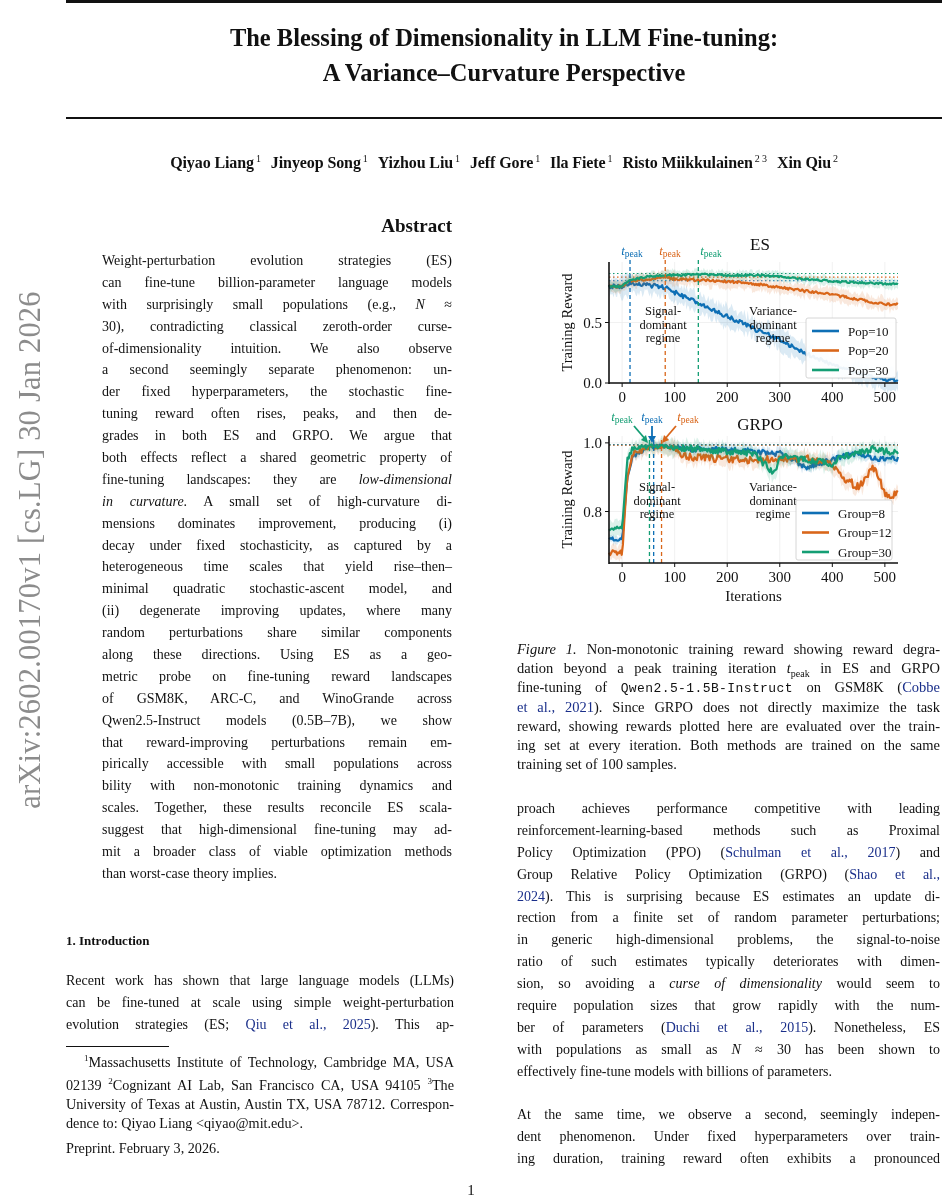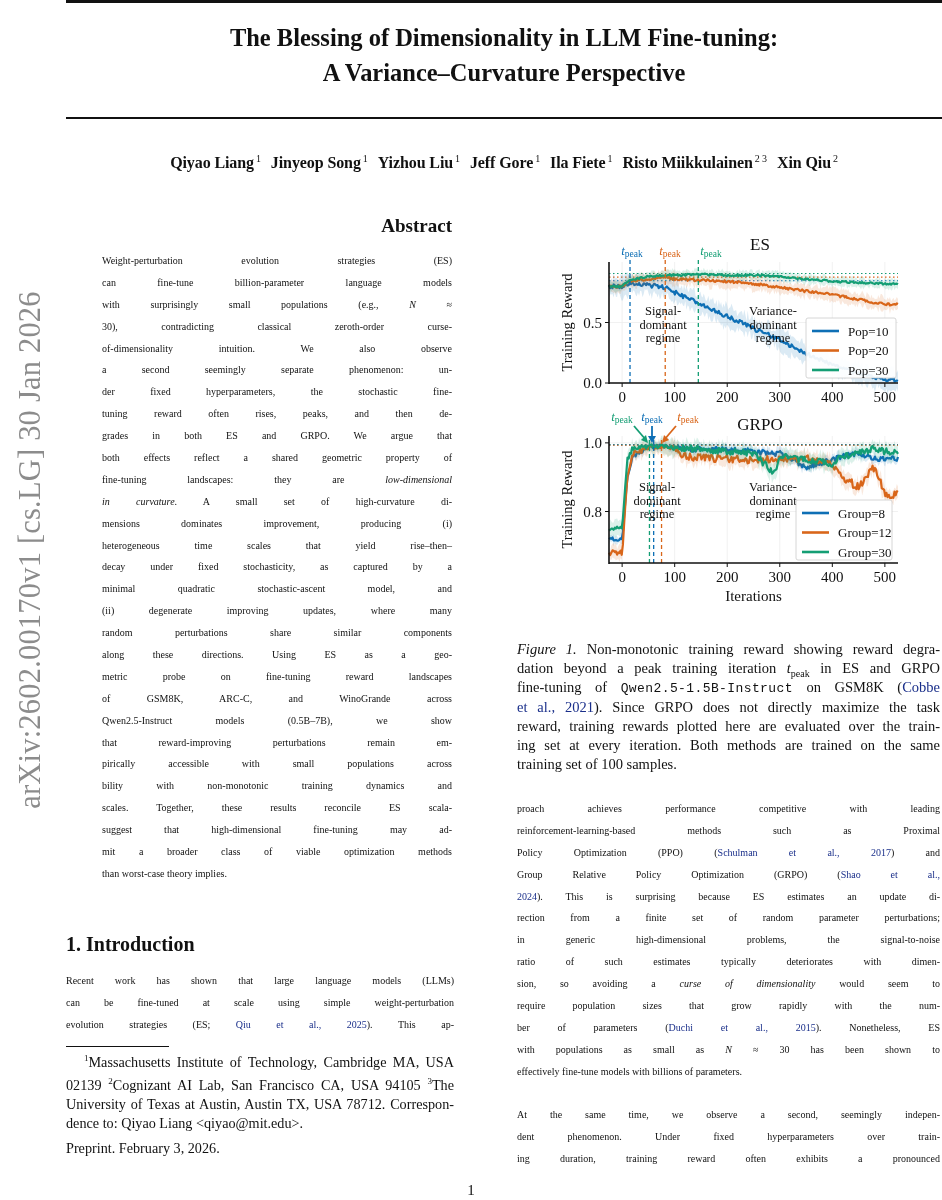--- a/index.html
+++ b/index.html
@@ -9,24 +9,24 @@
   .rule { position:absolute; left:66px; width:876px; background:#111; }
   .title { position:absolute; left:66px; width:876px; top:20px; text-align:center;
            font-weight:bold; font-size:25.5px; line-height:35px; transform:scaleX(0.96); transform-origin:center top; }
   .authors { position:absolute; left:66px; width:876px; top:154px; text-align:center; font-weight:bold; font-size:16px; letter-spacing:-0.1px; }
   .authors .au { margin:0 5px; white-space:nowrap; }
   .authors sup { font-weight:normal; font-size:10px; vertical-align:top; position:relative; top:-1px; margin-left:2px; }
   .sidebar { position:absolute; left:10px; top:200px; width:40px; height:700px; }
   .sidebar span { position:absolute; left:50%; top:50%; transform:translate(-50%,-50%) rotate(-90deg);
                   white-space:nowrap; font-size:30.5px; color:#8c8c8c; letter-spacing:0.2px; }
   .h-abstract { position:absolute; left:102px; width:350px; top:215px; text-align:right; font-weight:bold; font-size:19px; }
-  .col-text { position:absolute; font-size:10px; line-height:21.9px; text-align:justify; hyphens:manual; }
+  .col-text { position:absolute; font-size:14px; line-height:21.9px; text-align:justify; hyphens:manual; }
   .col-text .ln { display:block; text-align:justify; text-align-last:justify; white-space:nowrap; height:21.9px; }
   .col-text .ln.last { text-align-last:left; }
-  .h-intro { position:absolute; left:66px; top:933px; font-weight:bold; font-size:20px; }
+  .h-intro { position:absolute; left:66px; top:933px; font-weight:bold; font-size:13px; }
   .fn-rule { position:absolute; left:66px; top:1046px; width:103px; height:1px; background:#111; }
   .fn { position:absolute; left:66px; width:388px; top:1049px; font-size:14.2px; line-height:19.2px; }
   .fn .ln { display:block; white-space:nowrap; text-align:justify; text-align-last:justify; }
   .fn .ln.last { text-align-last:left; }
   .preprint { position:absolute; left:66px; top:1140px; font-size:14.2px; }
   .pagenum { position:absolute; left:0; width:942px; top:1182px; text-align:center; font-size:15px; }
   .cite { color:#1a2f8a; }
   .mono { font-family:"Liberation Mono","DejaVu Sans Mono",monospace; font-size:13px; letter-spacing:0.4px; }
   .caption { position:absolute; left:517px; width:423px; top:640px; font-size:14.5px; line-height:19.2px; }
   .caption .ln { display:block; white-space:nowrap; text-align:justify; text-align-last:justify; height:19.2px; }
@@ -58,22 +58,22 @@
     <span class="ln">30), contradicting classical zeroth-order curse-</span>
     <span class="ln">of-dimensionality intuition.  We also observe</span>
     <span class="ln">a second seemingly separate phenomenon: un-</span>
     <span class="ln">der fixed hyperparameters, the stochastic fine-</span>
     <span class="ln">tuning reward often rises, peaks, and then de-</span>
     <span class="ln">grades in both ES and GRPO. We argue that</span>
     <span class="ln">both effects reflect a shared geometric property of</span>
     <span class="ln">fine-tuning landscapes: they are <i>low-dimensional</i></span>
     <span class="ln"><i>in curvature</i>.  A small set of high-curvature di-</span>
     <span class="ln">mensions dominates improvement, producing (i)</span>
+    <span class="ln">decay under fixed stochasticity, as captured by a</span>
     <span class="ln">heterogeneous time scales that yield rise–then–</span>
-    <span class="ln">decay under fixed stochasticity, as captured by a</span>
     <span class="ln">minimal quadratic stochastic-ascent model, and</span>
     <span class="ln">(ii) degenerate improving updates, where many</span>
     <span class="ln">random perturbations share similar components</span>
     <span class="ln">along these directions.  Using ES as a geo-</span>
     <span class="ln">metric probe on fine-tuning reward landscapes</span>
     <span class="ln">of GSM8K, ARC-C, and WinoGrande across</span>
     <span class="ln">Qwen2.5-Instruct models (0.5B–7B), we show</span>
     <span class="ln">that reward-improving perturbations remain em-</span>
     <span class="ln">pirically accessible with small populations across</span>
     <span class="ln">bility with non-monotonic training dynamics and</span>
@@ -223,21 +223,21 @@
       <line x1="802" x2="829" y1="552" y2="552" stroke="#149e74" stroke-width="2.6"></line>
       <text x="838" y="556.5" font-size="13" fill="#111">Group=30</text>
     </g>
   </svg>
 
 <div class="caption" id="caption">
     <span class="ln"><i>Figure 1.</i> Non-monotonic training reward showing reward degra-</span>
     <span class="ln">dation beyond a peak training iteration <i>t</i><sub style="font-size:10px">peak</sub> in ES and GRPO</span>
     <span class="ln">fine-tuning of <span class="mono">Qwen2.5-1.5B-Instruct</span> on GSM8K (<span class="cite">Cobbe</span></span>
     <span class="ln"><span class="cite">et al., 2021</span>).  Since GRPO does not directly maximize the task</span>
-    <span class="ln">reward, training rewards plotted here are evaluated over the train-</span>
+    <span class="ln">reward, showing rewards plotted here are evaluated over the train-</span>
     <span class="ln">ing set at every iteration. Both methods are trained on the same</span>
     <span class="ln last">training set of 100 samples.</span>
   </div>
 
 <div class="col-text" id="introRight1" style="left:517px;width:423px;top:798px;">
     <span class="ln">proach achieves performance competitive with leading</span>
     <span class="ln">reinforcement-learning-based methods such as Proximal</span>
     <span class="ln">Policy Optimization (PPO) (<span class="cite">Schulman et al., 2017</span>) and</span>
     <span class="ln">Group Relative Policy Optimization (GRPO) (<span class="cite">Shao et al.,</span></span>
     <span class="ln"><span class="cite">2024</span>). This is surprising because ES estimates an update di-</span>

